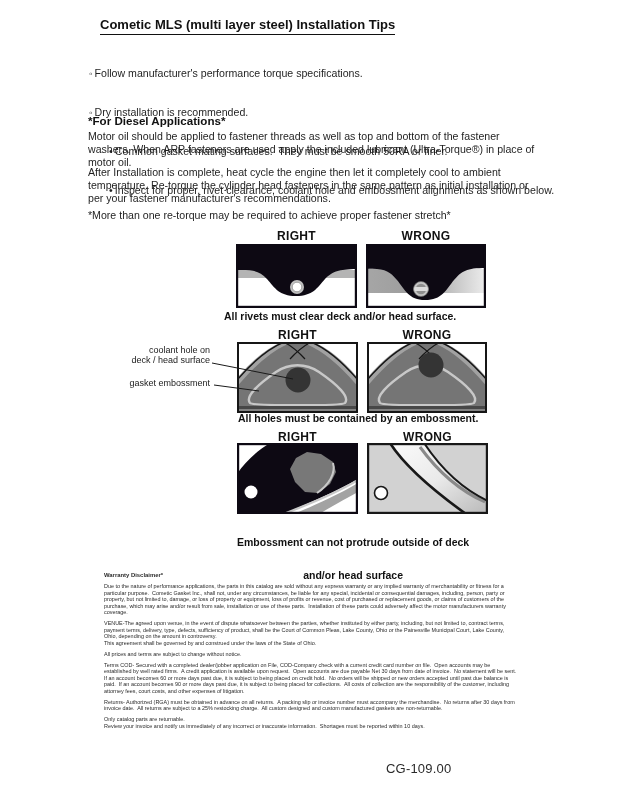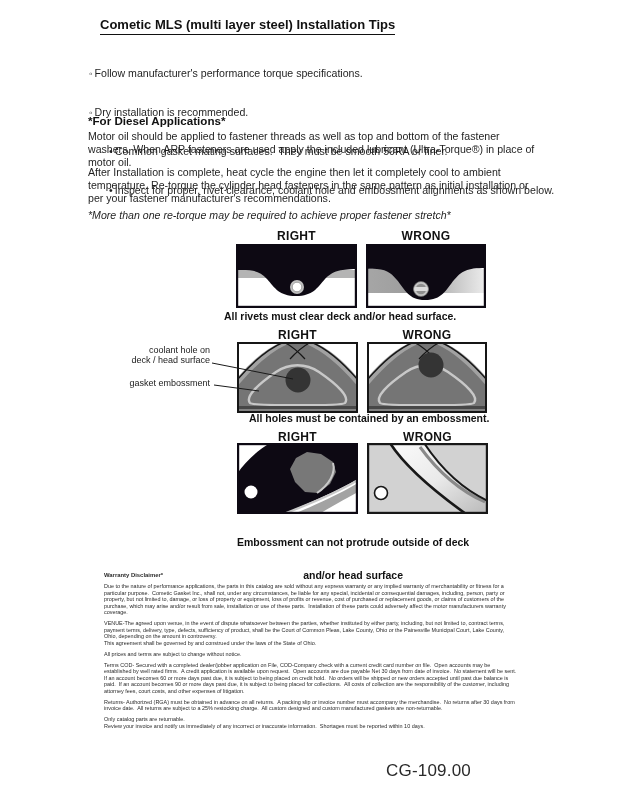--- a/index.html
+++ b/index.html
@@ -7,30 +7,30 @@
         font-family:"Liberation Sans", sans-serif;color:#1f1f1f;border-radius:27px;}
   .abs{position:absolute;}
   .title{left:100px;top:17px;font-size:13px;font-weight:bold;color:#111;}
   .title span{display:inline-block;border-bottom:1.6px solid #111;padding-bottom:2px;}
   .bullets{left:89px;top:41px;font-size:10.6px;line-height:13px;white-space:pre-wrap;}
   .b-item::before{content:"\25E6\2009";font-size:10px;}
   .sb-item{padding-left:20px;}
   .sb-item::before{content:"\2022\2009";}
   .h2{left:88px;top:114px;font-size:11.6px;font-weight:bold;color:#111;}
   .para{left:88px;width:452px;font-size:10.6px;line-height:13px;white-space:pre-wrap;}
-  .p1{top:130px;} .p2{top:166px;} .pnote{top:209px;font-style:italic;}
+  .p1{top:130px;} .p2{top:166px;} .pnote{top:209px;}
   .rw-label{font-size:12px;font-weight:bold;letter-spacing:.3px;text-align:center;color:#111;}
   .cap{font-size:10.5px;font-weight:bold;color:#111;line-height:11px;white-space:pre-wrap;}
   .ann{font-size:9px;line-height:10px;text-align:right;color:#222;}
   .diag{display:block;}
   .legal{left:104px;top:572px;width:414px;color:#2a2a2a;}
   .legal .lh{font-size:5.9px;font-weight:bold;margin:0 0 5px 0;}
   .legal p{font-size:5.45px;line-height:6.6px;margin:0 0 4.2px 0;white-space:pre-wrap;}
   .legal p.tight{margin-bottom:0;}
-  .footer{left:386px;top:761px;font-size:17px;color:#2a2a2a;letter-spacing:.2px;}
+  .footer{left:386px;top:761px;font-size:13px;color:#2a2a2a;letter-spacing:.2px;}
   .overlay{left:0;top:0;pointer-events:none;}
 </style>
 </head>
 <body>
 
 <div class="page">
 
   <div class="abs title">
     <span>Cometic MLS (multi layer steel) Installation Tips</span>
   </div>
@@ -120,21 +120,21 @@
     <path d="M73,0 Q95,9 120,38" fill="none" stroke="#161616" stroke-width="1.4"></path>
     <path d="M47,0 Q58,6 68,17" fill="none" stroke="#161616" stroke-width="1.2"></path>
     <path d="M73,0 Q62,6 52,17" fill="none" stroke="#161616" stroke-width="1.2"></path>
     <path d="M13,61 C8,55 20,43 39,30 C52,21 68,21 81,30 C100,43 112,55 107,61 C104,64 16,64 13,61 Z" fill="none" stroke="#c8c8c8" stroke-width="2.4"></path>
     <circle cx="64" cy="23" r="12.5" fill="#343434"></circle>
     <rect y="64" width="120" height="3" fill="#474747"></rect>
     <rect y="67" width="120" height="4" fill="#828282"></rect>
     <rect x="1" y="1" width="118" height="69" fill="none" stroke="#161616" stroke-width="2"></rect>
   </svg>
 
-  <div class="abs cap" style="left:238px;top:413px;margin-left:11px;">All holes must be contained by an embossment.</div>
+  <div class="abs cap" style="left:238px;top:413px;">All holes must be contained by an embossment.</div>
 
   <div class="abs rw-label" style="left:237px;top:430px;width:121px;">RIGHT</div>
   <div class="abs rw-label" style="left:367px;top:430px;width:121px;">WRONG</div>
 
   <svg class="abs diag" style="left:237px;top:443px;" width="121" height="71" viewBox="0 0 121 71">
     <rect width="121" height="71" fill="#ffffff"></rect>
     <path d="M33,0 H121 V36 C95,51 69,61 47,71 H0 V31 C9,18 20,8 33,0 Z" fill="#0d0913"></path>
     <path d="M121,40 C97,54 74,64 56,71 H82 C97,62 110,55 121,49 Z" fill="#a3a3a3"></path>
     <path d="M121,37 C96,52 70,62 49,70" fill="none" stroke="#c9c9c9" stroke-width="2.2"></path>
     <polygon points="59,15 70,9 84,11 96,19 99,29 93,41 81,50 68,49 58,39 53,26" fill="#787878"></polygon>

